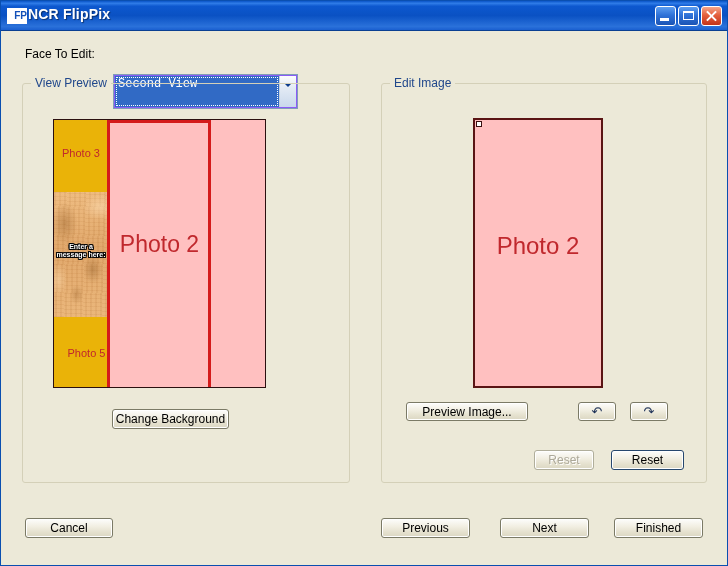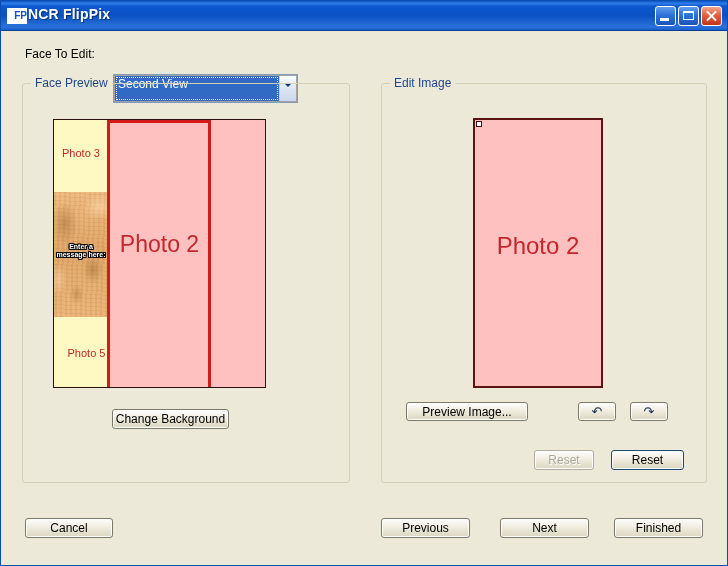--- a/index.html
+++ b/index.html
@@ -110,25 +110,26 @@
     font-size: 12px;
     color: #000000;
     font-family: "Liberation Sans", sans-serif;
     white-space: nowrap;
   }
 
   
   .combo {
     position: absolute;
     left: 112px; top: 43px;
-    width: 185px; height: 29px;
+    width: 185px; height: 35px;
     border: 1px solid #7f9db9;
-    background: #a3a3a3;
+    background: #8b5cf6;
     box-sizing: border-box;
     cursor: pointer;
+    font-family: Liberation Mono, monospace;
   }
   .combo .value {
     position: absolute;
     left: 1px; top: 1px;
     right: 18px; bottom: 1px;
     background: #316ac5;
     color: #ffffff;
     font-size: 12px;
     line-height: 17px;
     padding-left: 3px;
@@ -326,25 +327,25 @@
 
   <div class="client">
 
     <div class="lbl" style="left:24px; top:16px;">Face To Edit:</div>
     <div class="combo">
       <div class="value">Second View</div>
       <div class="arrow"></div>
     </div>
 
     <div class="group" style="left:21px; top:52px; width:328px; height:400px;">
-      <div class="gtitle">Face Preview</div>
+      <div class="gtitle">View Preview</div>
 
       <div class="preview-frame" style="left:30px; top:35px; width:213px; height:269px;">
 
-        <div class="panel" style="left:0px; width:54px; background:#fef9c3;">
+        <div class="panel" style="left:0px; width:54px; background:#eab308;">
           <div class="ptext" style="top:27px;">Photo 3</div>
           <div class="texture" style="top:72px; height:125px;">
             <div class="watermark" style="top:51px;">Enter a</div>
             <div class="watermark" style="top:59px;">message here:</div>
           </div>
           <div class="btext" style="top:227px;">Photo 5</div>
         </div>
 
         <div class="panel" style="left:54px; width:103px; background:#ffc0c0;">
           <div class="center-top-line" style="left:0; right:0; top:0;"></div>

